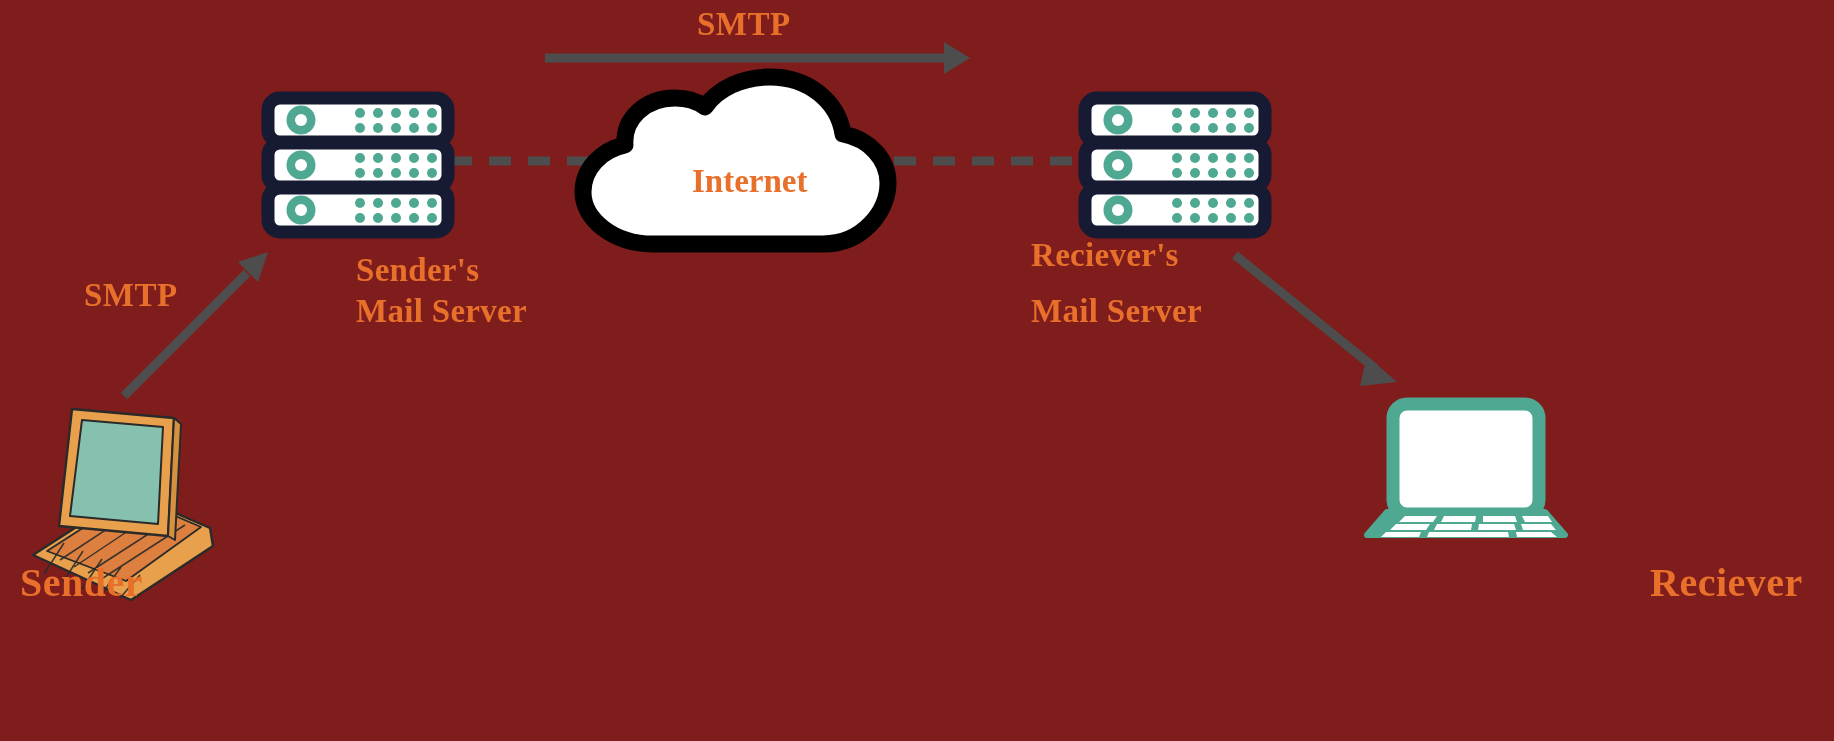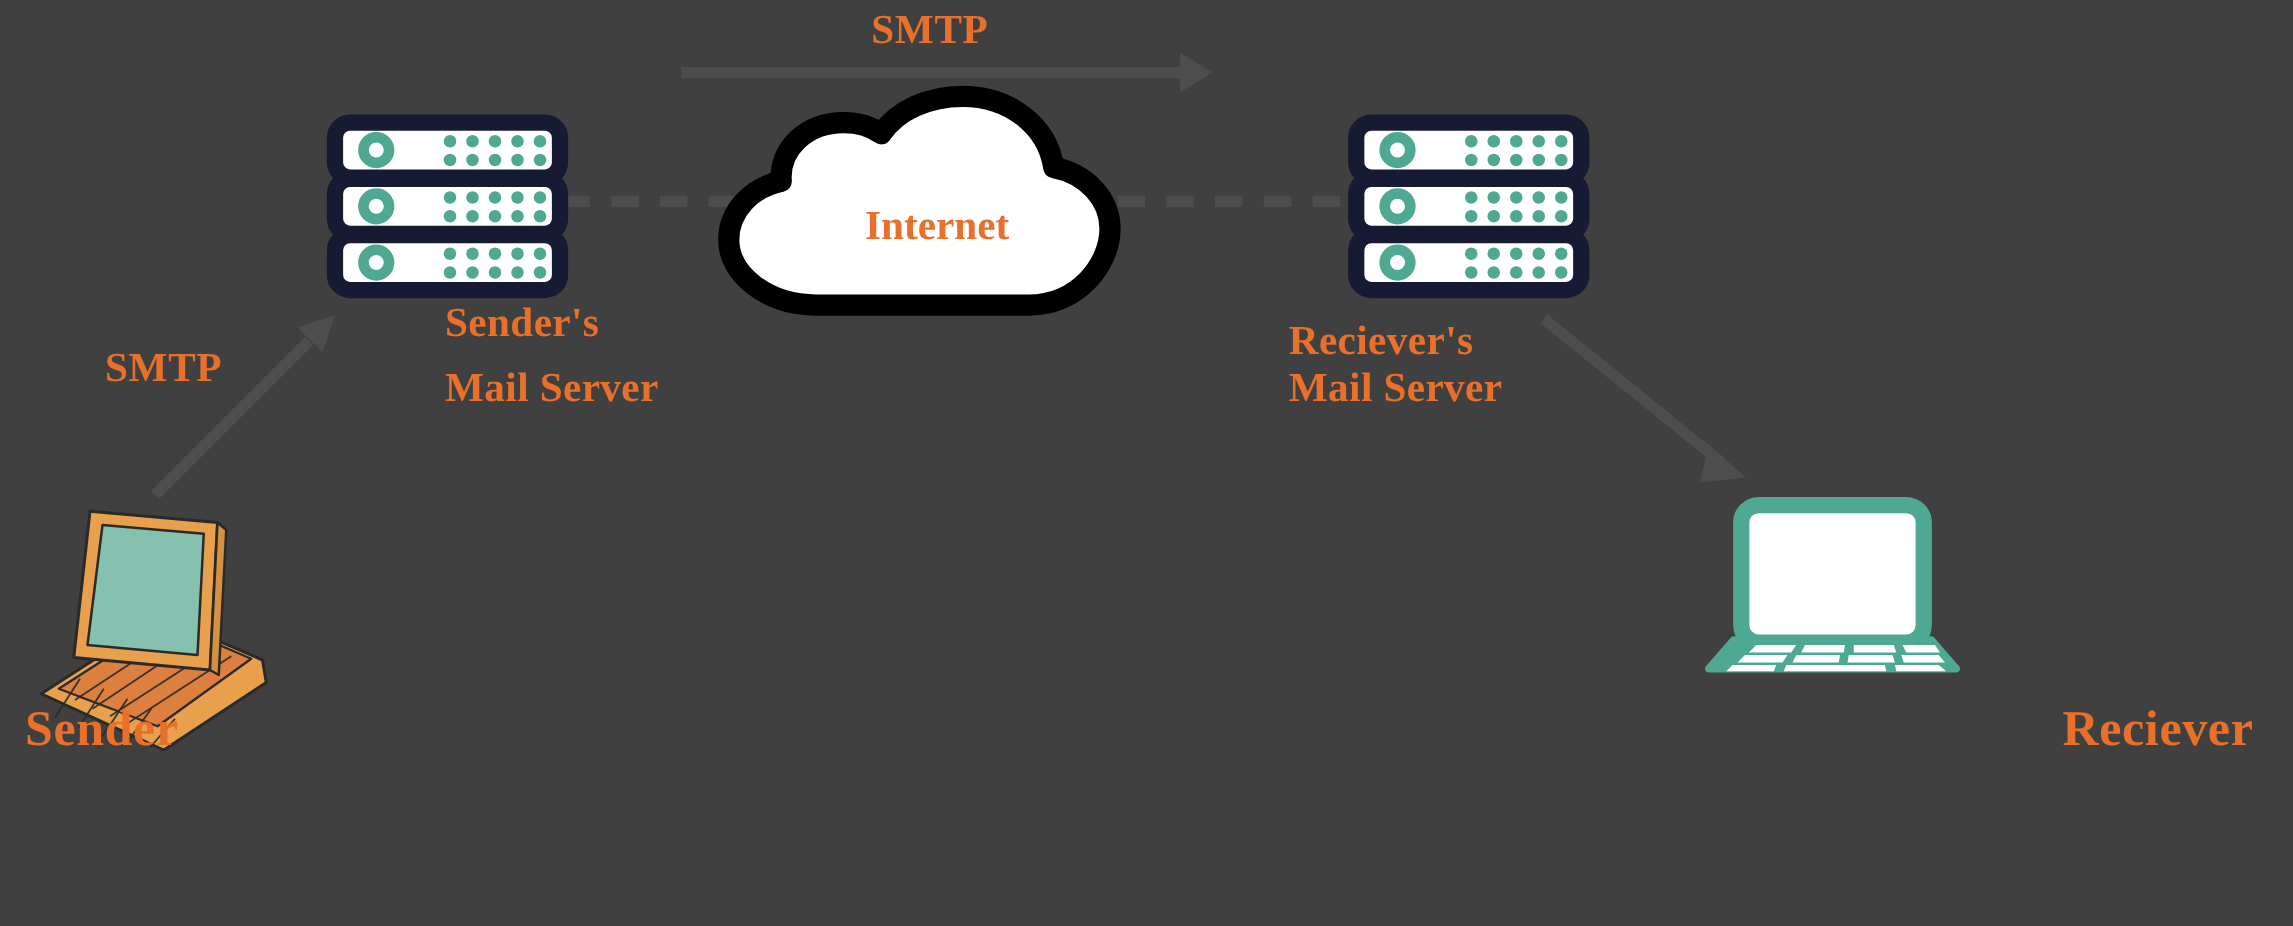--- a/index.html
+++ b/index.html
@@ -1,18 +1,18 @@
 <!DOCTYPE html>
 <html><head>
 <meta charset="utf-8">
 <title>Email Protocol Flow Diagram</title>
 <style>
   html,body{margin:0;padding:0;background:#ffffff;}
   body{width:1834px;height:741px;overflow:hidden;font-family:"Liberation Serif",serif;}
-  #stage{position:relative;width:1834px;height:741px;background:#404040;}
+  #stage{position:relative;width:1834px;height:741px;background:#7f1d1d;}
   .lbl{position:absolute;color:#E8702A;font-family:"Liberation Serif",serif;font-weight:700;white-space:pre;line-height:1.12;}
   .lbl-proto{font-size:33px;letter-spacing:.5px;}
   .lbl-node{font-size:33px;letter-spacing:.3px;}
   .lbl-end{font-size:40px;letter-spacing:.5px;}
   .lbl-cloud{font-size:33px;}
   svg{position:absolute;left:0;top:0;overflow:visible;}
   .no-sel{user-select:none;}
 </style>
 </head>
 <body>
@@ -226,23 +226,23 @@
     </g>
   </svg>
 
   <div class="lbl lbl-proto no-sel" style="left:697px;top:6px;">SMTP</div>
 
   <div class="lbl lbl-proto no-sel" style="left:84px;top:277px;">SMTP</div>
 
 
   <div class="lbl lbl-cloud no-sel" style="left:692px;top:163px;text-align:center;">Internet</div>
 
-  <div class="lbl lbl-node no-sel" style="left:356px;top:241px;">Sender's</div>
+  <div class="lbl lbl-node no-sel" style="left:356px;top:252px;">Sender's</div>
   <div class="lbl lbl-node no-sel" style="left:356px;top:293px;">Mail Server</div>
 
-  <div class="lbl lbl-node no-sel" style="left:1031px;top:255px;">Reciever's</div>
+  <div class="lbl lbl-node no-sel" style="left:1031px;top:237px;">Reciever's</div>
   <div class="lbl lbl-node no-sel" style="left:1031px;top:293px;">Mail Server</div>
 
   <div class="lbl lbl-end no-sel" style="left:1650px;top:561px;">Reciever</div>
 
   <div class="lbl lbl-end no-sel" style="left:20px;top:561px;">Sender</div>
 
 </div>
 
 </body></html>

